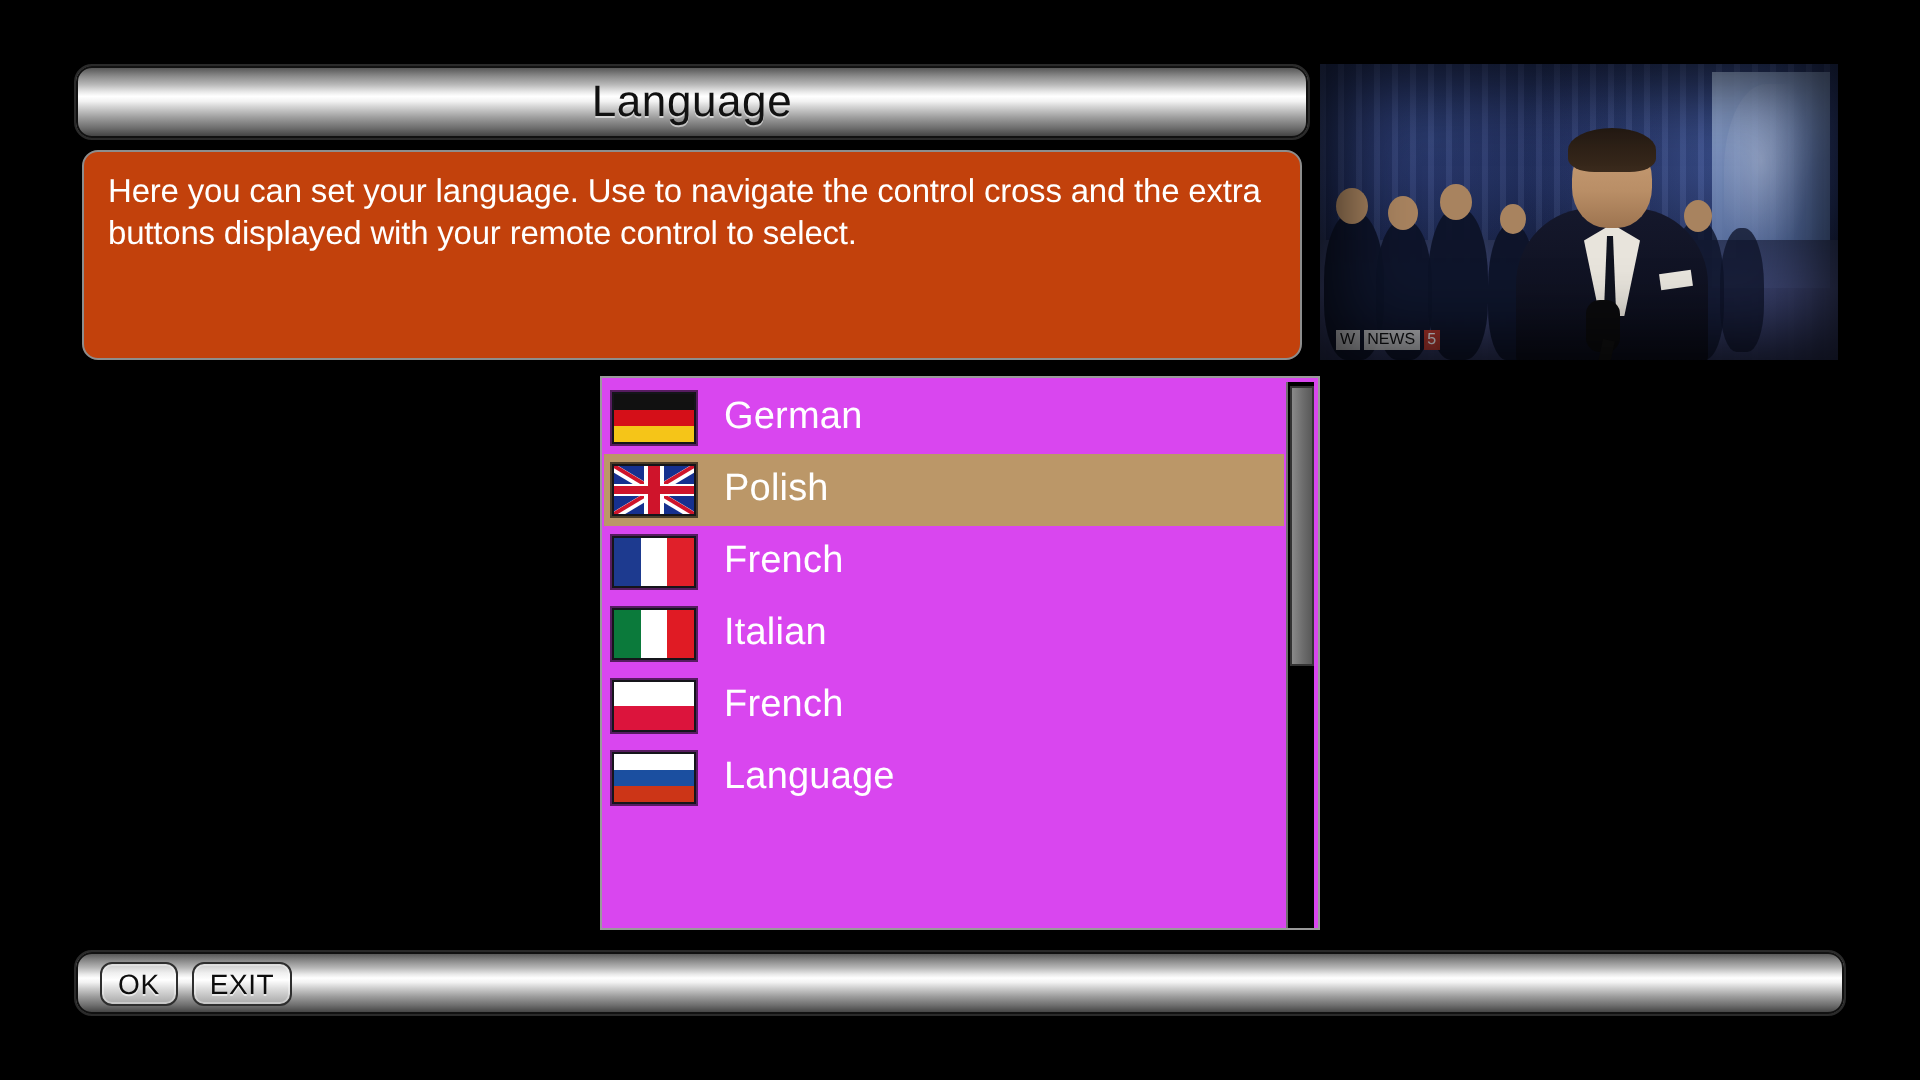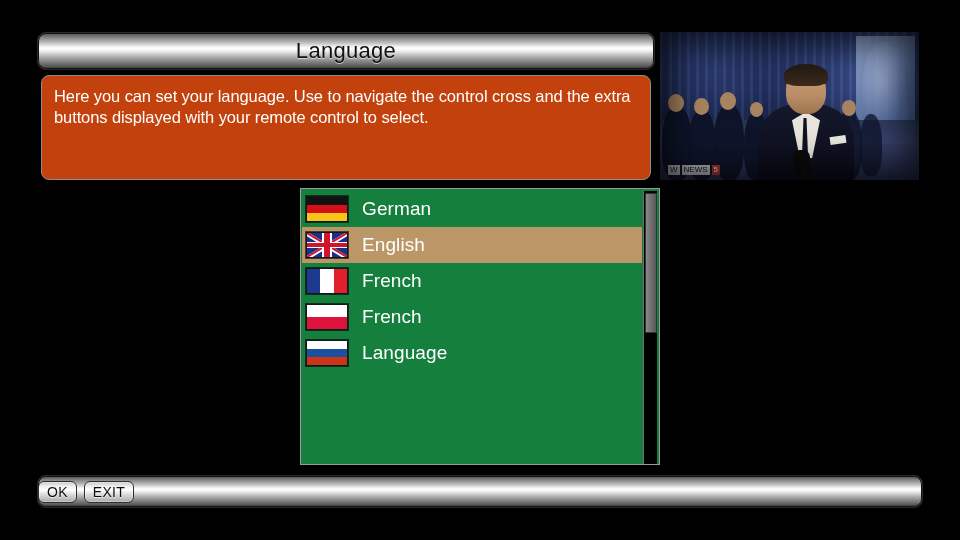--- a/index.html
+++ b/index.html
@@ -123,21 +123,21 @@
     padding:0 2px; font-family:"Liberation Sans",sans-serif; }
   .logo-chip.red{ background:#c0392b; color:#fff; }
   #v-vignette{
     box-shadow:inset 0 0 34px 10px rgba(0,0,0,.72);
     pointer-events:none;
   }
 
   
   #lang-panel{
     position:absolute; left:300px; top:188px; width:360px; height:277px;
-    background:#15803d; border:1px solid #9a9a9a;
+    background:#d946ef; border:1px solid #9a9a9a;
   }
   #lang-list{ position:absolute; left:1px; top:2px; width:340px; }
   .lang-row{
     position:relative; height:36px; display:flex; align-items:center;
     padding-left:4px;
   }
   .lang-row.selected{ background:#bb9768; }
   .flag{
     width:42px; height:26px; flex:0 0 42px; margin-right:14px;
     border:1px solid #15151a; position:relative; overflow:hidden;
@@ -180,21 +180,21 @@
   }
   #scroll-thumb{
     position:absolute; left:1px; top:2px; width:12px; height:140px;
     background:linear-gradient(to right,#8a8a8a,#6f6f6f 50%,#585858);
     border:1px solid #333;
   }
 
   
   #bottom-bar{
     position:absolute; left:37px; top:475px; width:886px; height:33px;
-    display:flex; align-items:center; gap:7px;
+    display:flex; align-items:center; padding-left:12px; gap:7px;
   }
   .key-btn{
     height:22px; min-width:38px; padding:0 8px;
     display:flex; align-items:center; justify-content:center;
     border:1px solid #2e2e2e; border-radius:6px;
     background:linear-gradient(to bottom,#c9c9c9 0%,#efefef 22%,#ffffff 40%,#dcdcdc 62%,#a8a8a8 100%);
     color:#0d0d0d; font-size:14px; letter-spacing:.3px;
     text-shadow:0 1px 0 rgba(255,255,255,.6);
     box-shadow:inset 0 0 0 1px rgba(255,255,255,.35);
   }
@@ -259,29 +259,33 @@
         <span class="flag f-uk">
           <i class="uk-d1"></i>
             <i class="uk-d2"></i>
             <i class="uk-d1r"></i>
             <i class="uk-d2r"></i>
           <i class="uk-cv"></i>
             <i class="uk-ch"></i>
             <i class="uk-cv2"></i>
             <i class="uk-ch2"></i>
         </span>
-        <span class="lang-label">English</span>
+        <span class="lang-label">Polish</span>
       </div>
 
       <div class="lang-row">
         <span class="flag f-french"></span>
         <span class="lang-label">French</span>
       </div>
 
 
+      <div class="lang-row">
+        <span class="flag f-italian"></span>
+        <span class="lang-label">Italian</span>
+      </div>
 
       <div class="lang-row">
         <span class="flag f-polish"></span>
         <span class="lang-label">French</span>
       </div>
 
       <div class="lang-row">
         <span class="flag f-russian"></span>
         <span class="lang-label">Language</span>
       </div>

